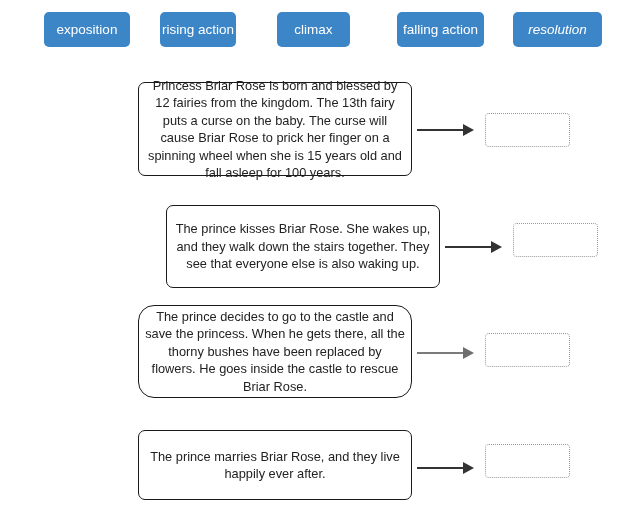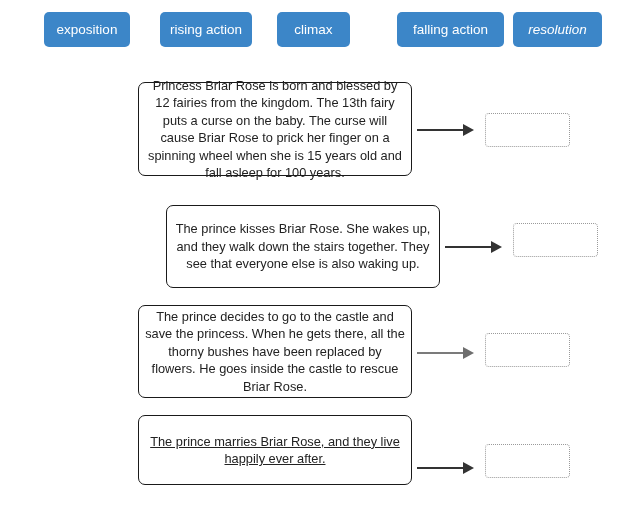--- a/index.html
+++ b/index.html
@@ -32,23 +32,23 @@
     border-radius: 5px;
     font-size: 13.5px;
     line-height: 35px;
     text-align: center;
     white-space: nowrap;
     box-sizing: border-box;
     cursor: move;
     user-select: none;
   }
   .tag-0 { left: 44px;  width: 86px; }
-  .tag-1 { left: 160px; width: 92px; }
+  .tag-1 { left: 160px; width: 76px; }
   .tag-2 { left: 277px; width: 73px; }
-  .tag-3 { left: 397px; width: 107px; }
+  .tag-3 { left: 397px; width: 87px; }
   .tag-4 { left: 513px; width: 89px; font-style: italic; }
 
   
   .row {
     position: absolute;
     left: 0;
     width: 617px;
   }
 
   .desc-box {
@@ -119,26 +119,26 @@
   #row-1 .desc-box { top: 0;  height: 94px; }
   #row-1 .arrow    { left: 417px; top: 41px; }
   #row-1 .drop-box { top: 31px; }
 
   #row-2 { top: 205px; height: 90px; margin-left: 28px; }
   #row-2 .desc-box { top: 0;  height: 83px; }
   #row-2 .arrow    { left: 417px; top: 35px; }
   #row-2 .drop-box { top: 18px; }
 
   #row-3 { top: 305px; height: 100px; }
-  #row-3 .desc-box { top: 0;  height: 93px; }
+  #row-3 .desc-box { top: 0;  height: 93px; border-radius: 16px; }
   #row-3 .arrow    { left: 417px; top: 41px; }
   #row-3 .drop-box { top: 28px; }
 
   #row-4 { top: 415px; height: 100px; }
-  #row-4 .desc-box { top: 0;  height: 70px; text-decoration: underline; }
+  #row-4 .desc-box { top: 15px;  height: 70px; }
   #row-4 .arrow    { left: 417px; top: 46px; }
   #row-4 .drop-box { top: 29px; }
 </style>
 </head>
 <body>
 
 <div id="tag-bank">
   <div class="tag tag-0">exposition</div>
   <div class="tag tag-1">rising action</div>
   <div class="tag tag-2">climax</div>

